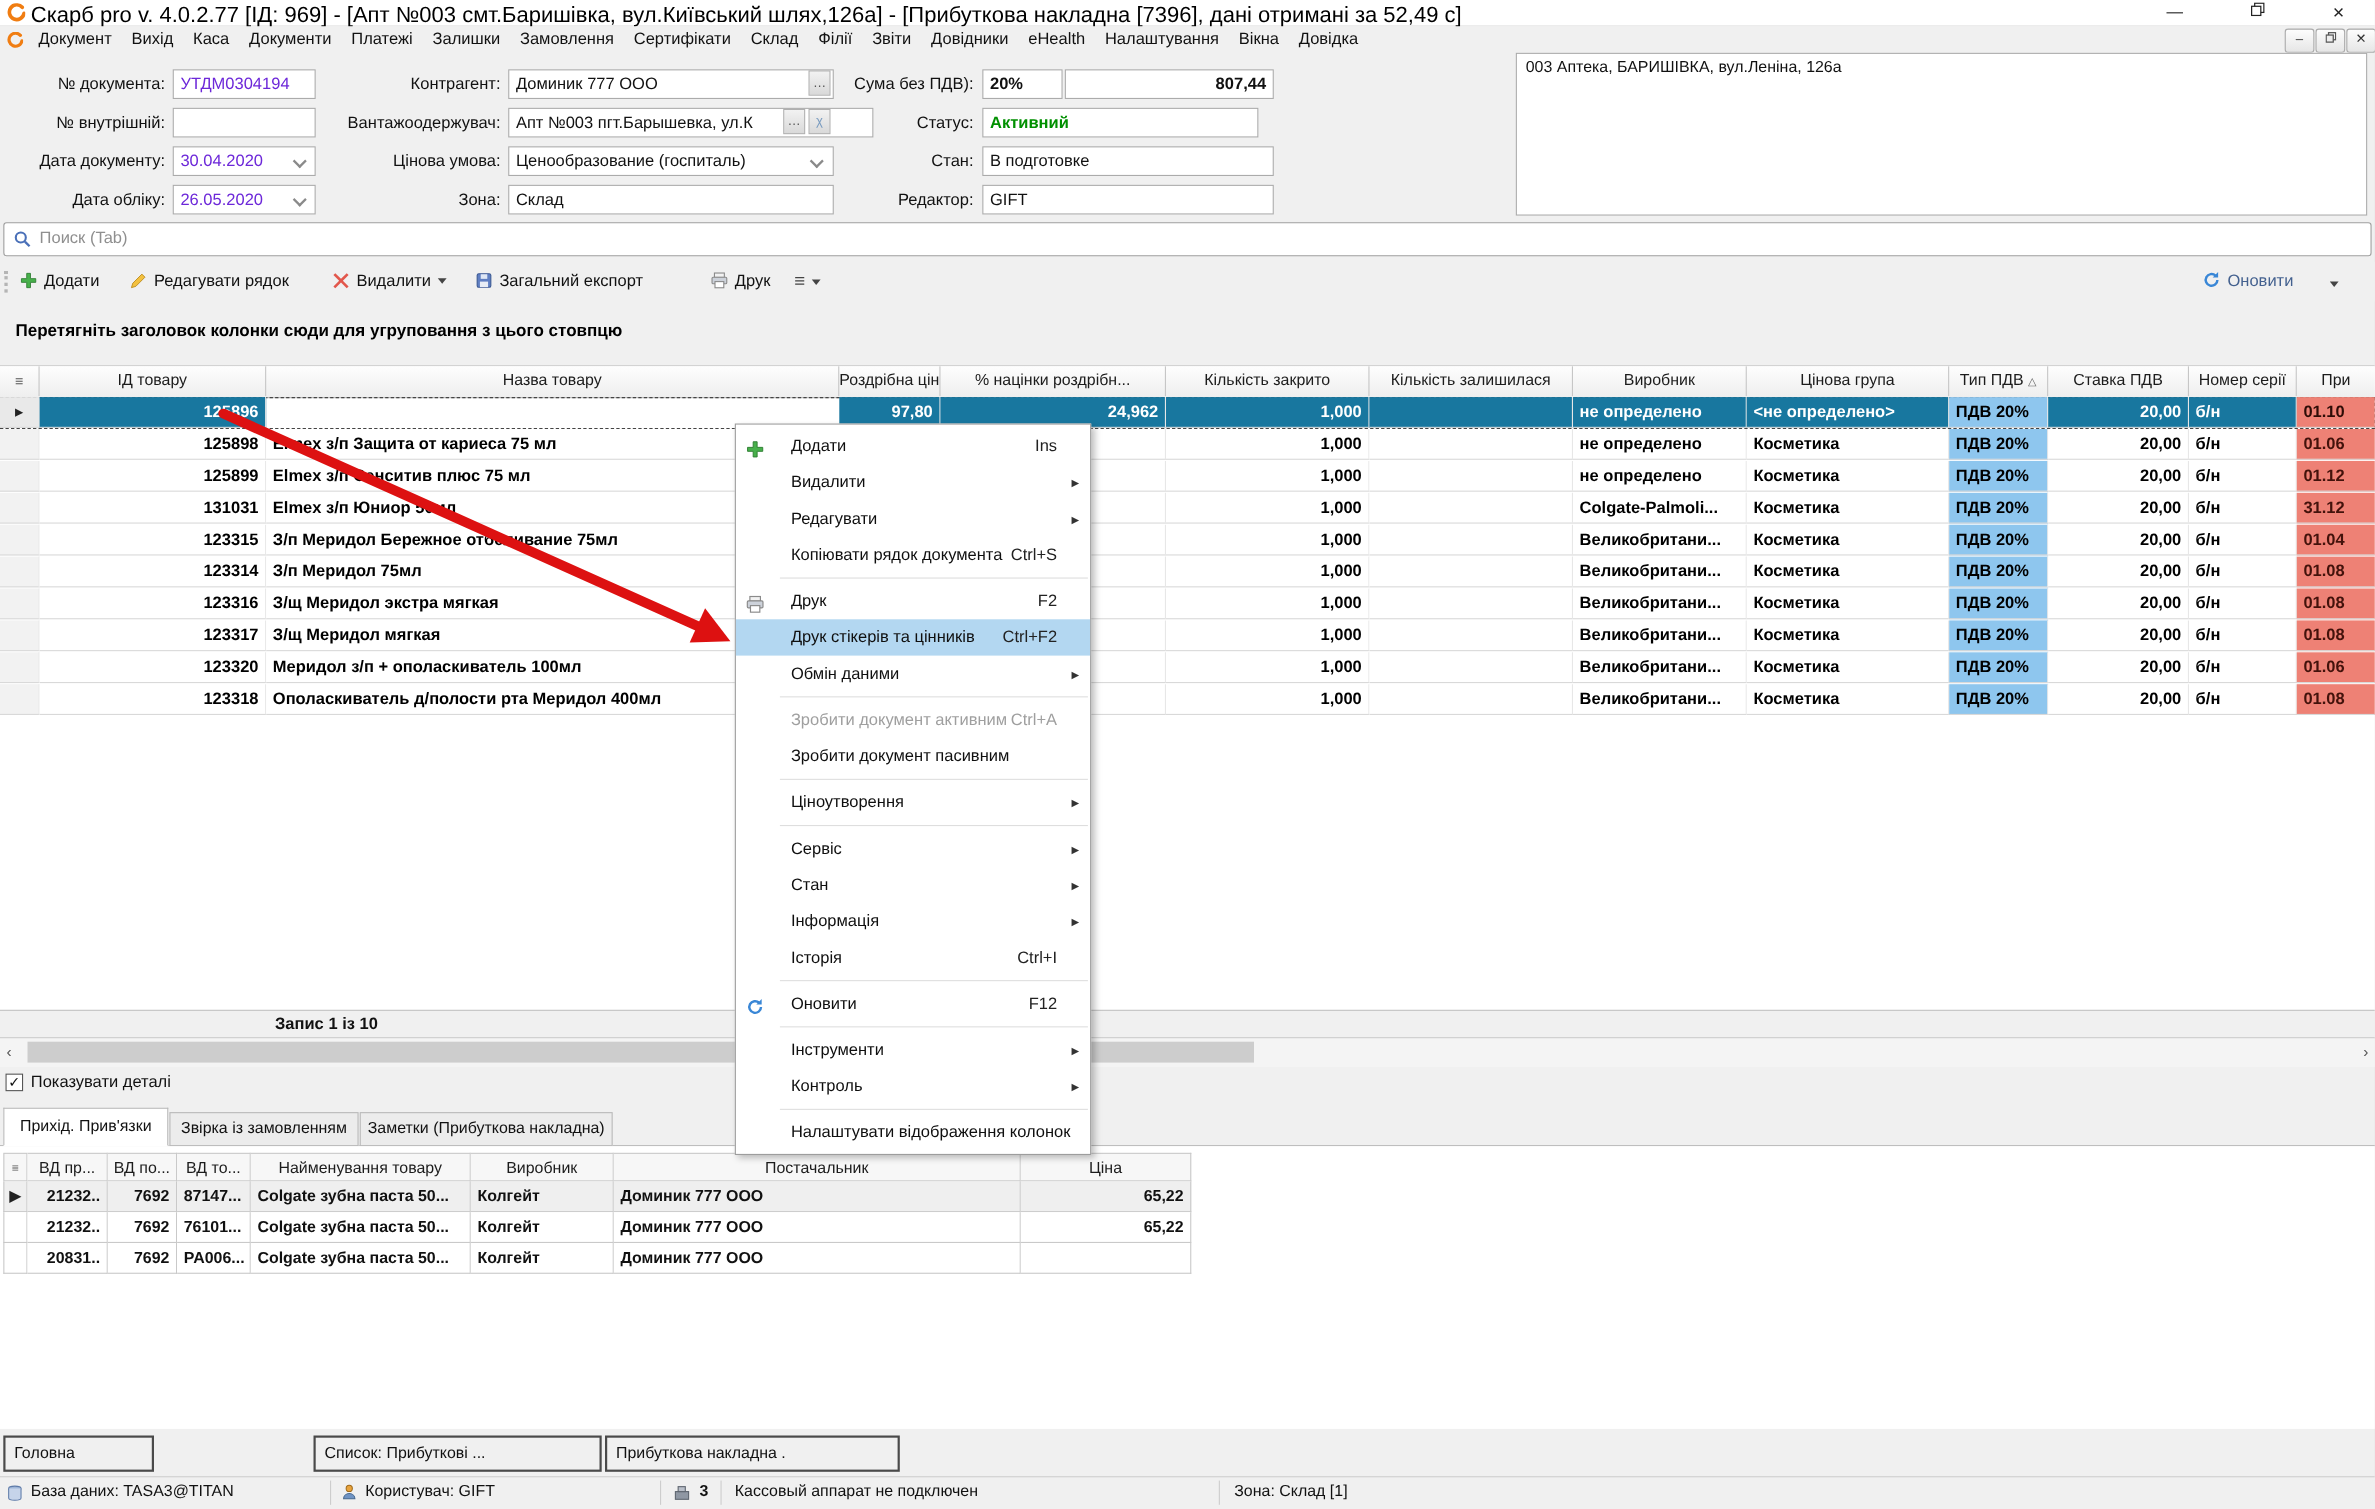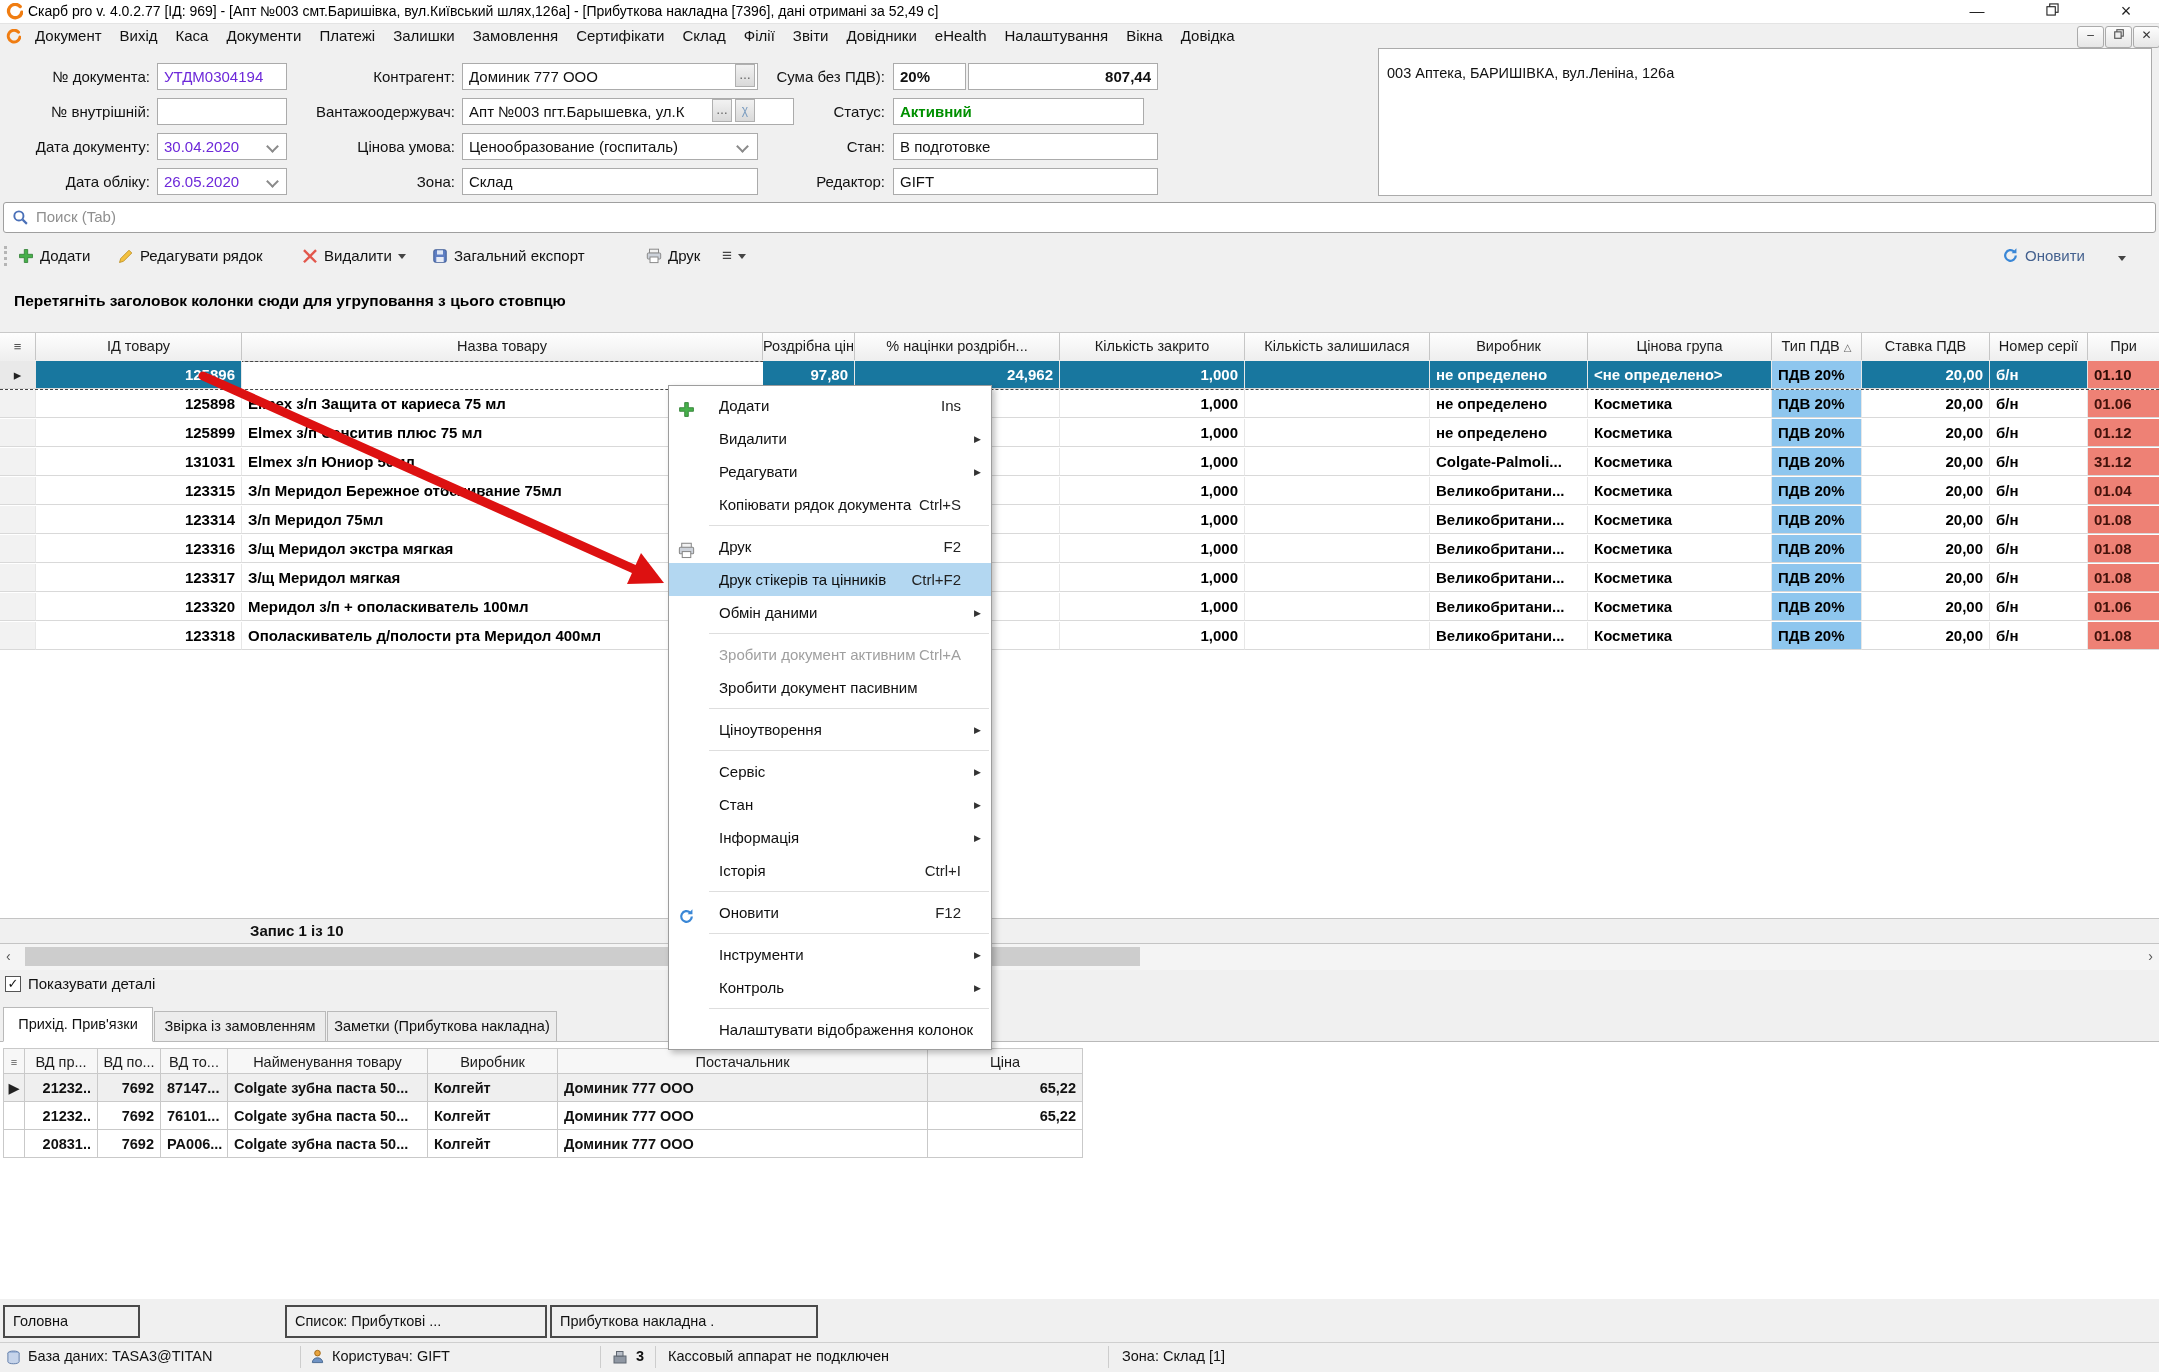--- a/index.html
+++ b/index.html
@@ -3,38 +3,38 @@
 <meta charset="utf-8">
 <style>
   html,body{margin:0;padding:0;background:#d8d8d8;}
   .screen{position:relative;width:2159px;height:1372px;background:#f0f0f0;overflow:hidden;
     font-family:"Liberation Sans","DejaVu Sans",sans-serif;font-size:15px;color:#111;}
   .abs{position:absolute;}
   .nowrap{white-space:nowrap;overflow:hidden;}
 
   
   .titlebar{position:absolute;left:0;top:0;width:2159px;height:23px;background:#ffffff;border-bottom:1px solid #e4e4e4;}
-  .titlebar .ttext{position:absolute;left:28px;top:3px;font-size:14px;color:#000;}
+  .titlebar .ttext{position:absolute;left:28px;top:3px;font-size:20px;color:#000;}
   .winbtn{position:absolute;top:2px;width:30px;height:19px;text-align:center;line-height:18px;font-size:15px;color:#222;}
   
   .menubar{position:absolute;left:0;top:24px;width:2159px;height:26px;background:#f0f0f0;}
   .menubar .mitem{position:relative;display:inline-block;padding:3px 9px;font-size:15px;color:#111;}
   .mdibtn{position:absolute;top:2px;width:25px;height:20px;background:linear-gradient(#fdfdfd,#e6e6e6);
     border:1px solid #ababab;border-radius:3px;text-align:center;line-height:17px;font-size:12px;color:#333;}
 
   
   .flabel{position:absolute;height:27px;line-height:27px;text-align:right;color:#111;}
   .fbox{position:absolute;height:27px;line-height:25px;background:#fff;border:1px solid #ababab;box-sizing:border-box;padding:0 6px;}
   input.fi{position:absolute;height:27px;background:#fff;border:1px solid #ababab;box-sizing:border-box;padding:0 6px;
     font-family:inherit;font-size:15px;color:#6d28d9;}
   .chev{position:absolute;width:10px;height:10px;}
   .chev:after{content:"";position:absolute;left:0;top:0;width:7px;height:7px;border-right:2px solid #8a8a8a;border-bottom:2px solid #8a8a8a;transform:rotate(45deg);}
   .inbtn{position:absolute;width:20px;height:23px;top:1px;background:linear-gradient(#f2f2f2,#d9d9d9);border:1px solid #b0b0b0;
     box-sizing:border-box;text-align:center;line-height:20px;font-size:12px;color:#555;}
-  .rightpanel{position:absolute;left:1378px;top:48px;width:774px;height:148px;background:#fff;border:1px solid #ababab;box-sizing:border-box;padding:16px 8px;font-size:14.5px;}
+  .rightpanel{position:absolute;left:1378px;top:48px;width:774px;height:148px;background:#fff;border:1px solid #ababab;box-sizing:border-box;padding:4px 8px;font-size:14.5px;}
 
   
   .searchbar{position:absolute;left:3px;top:202px;width:2153px;height:31px;background:#fff;border:1px solid #9f9f9f;border-radius:3px;box-sizing:border-box;}
   .searchbar .ph{position:absolute;left:32px;top:5px;color:#8f8f8f;font-size:15px;}
 
   
   .toolbar{position:absolute;left:0;top:238px;width:2159px;height:36px;background:#f0f0f0;}
   .tbtn{position:absolute;top:4px;height:28px;line-height:28px;white-space:nowrap;color:#111;}
   .tbtn .ic{display:inline-block;vertical-align:-3px;margin-right:6px;}
   .tri{display:inline-block;width:0;height:0;border-left:4px solid transparent;border-right:4px solid transparent;border-top:5px solid #444;margin-left:6px;vertical-align:2px;}

